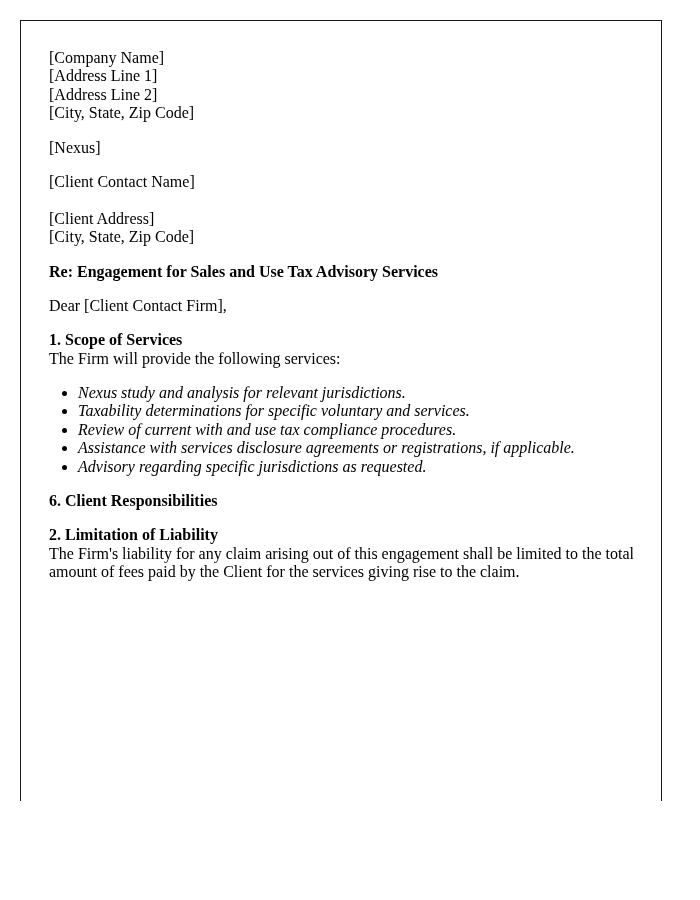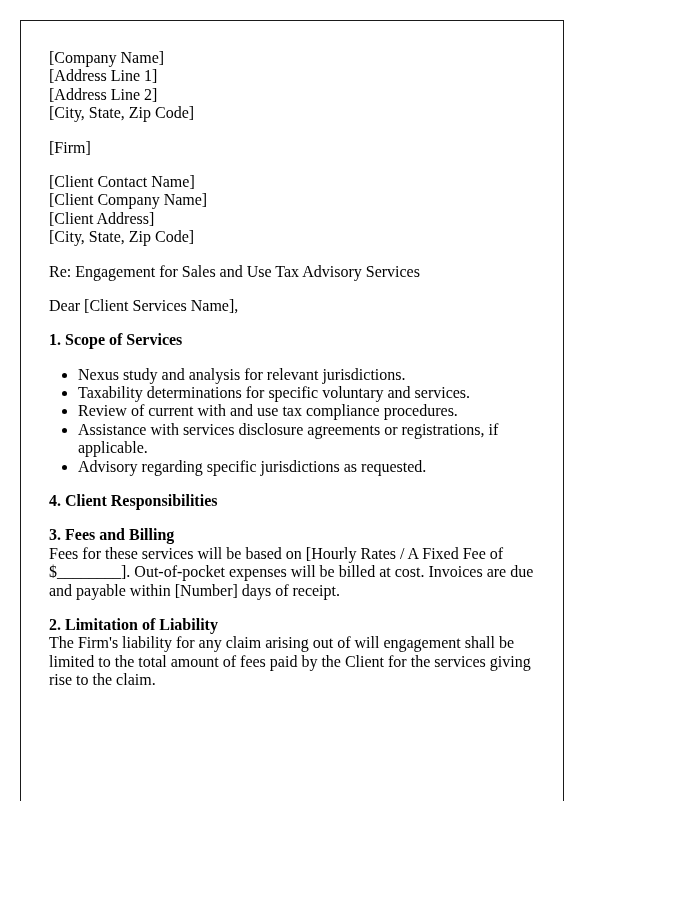--- a/index.html
+++ b/index.html
@@ -14,90 +14,88 @@
     font-family: "Liberation Serif", "DejaVu Serif", serif;
     font-size: 16px;
     line-height: 1.15;
     color: #000000;
     overflow: hidden;
   }
   .letter-page {
     position: absolute;
     left: 20px;
     top: 20px;
-    width: 544px;
+    width: 642px;
     height: 781px;
     box-sizing: border-box;
     border: 1px solid #1a1a1a;
     border-bottom: none;
     background: #ffffff;
     padding: 12px 24px 0 28px;
     overflow: hidden;
   }
   .letter-page p {
     margin: 16px 0;
   }
   .letter-page ul {
     margin: 16px 0;
     padding-left: 29px;
     list-style-type: disc;
+    font-style: italic;
   }
   .letter-page li {
     margin: 0;
     padding: 0;
   }
   .bold {
-    font-weight: normal;
+    font-weight: bold;
   }
 </style>
 </head>
 <body>
 
 <div class="letter-page">
 
   <p>
     <span>[Company Name]</span><br>
     <span>[Address Line 1]</span><br>
     <span>[Address Line 2]</span><br>
     <span>[City, State, Zip Code]</span>
   </p>
 
-  <p>[Firm]</p>
+  <p>[Nexus]</p>
 
   <p>
     <span>[Client Contact Name]</span><br>
-    <span>[Client Company Name]</span><br>
+    <br>
     <span>[Client Address]</span><br>
     <span>[City, State, Zip Code]</span>
   </p>
 
   <p class="bold">Re: Engagement for Sales and Use Tax Advisory Services</p>
 
-  <p>Dear [Client Services Name],</p>
+  <p>Dear [Client Contact Firm],</p>
 
 
   <p>
     <strong>1. Scope of Services</strong><br>
+    <span>The Firm will provide the following services:</span>
   </p>
 
   <ul>
     <li>Nexus study and analysis for relevant jurisdictions.</li>
     <li>Taxability determinations for specific voluntary and services.</li>
     <li>Review of current with and use tax compliance procedures.</li>
     <li>Assistance with services disclosure agreements or registrations, if applicable.</li>
     <li>Advisory regarding specific jurisdictions as requested.</li>
   </ul>
 
   <p>
-    <strong>4. Client Responsibilities</strong><br>
+    <strong>6. Client Responsibilities</strong><br>
   </p>
 
-  <p>
-    <strong>3. Fees and Billing</strong><br>
-    <span>Fees for these services will be based on [Hourly Rates / A Fixed Fee of $________]. Out-of-pocket expenses will be billed at cost. Invoices are due and payable within [Number] days of receipt.</span>
-  </p>
 
   <p>
     <strong>2. Limitation of Liability</strong><br>
-    <span>The Firm's liability for any claim arising out of will engagement shall be limited to the total amount of fees paid by the Client for the services giving rise to the claim.</span>
+    <span>The Firm's liability for any claim arising out of this engagement shall be limited to the total amount of fees paid by the Client for the services giving rise to the claim.</span>
   </p>
 
 </div>
 
 </body></html>

